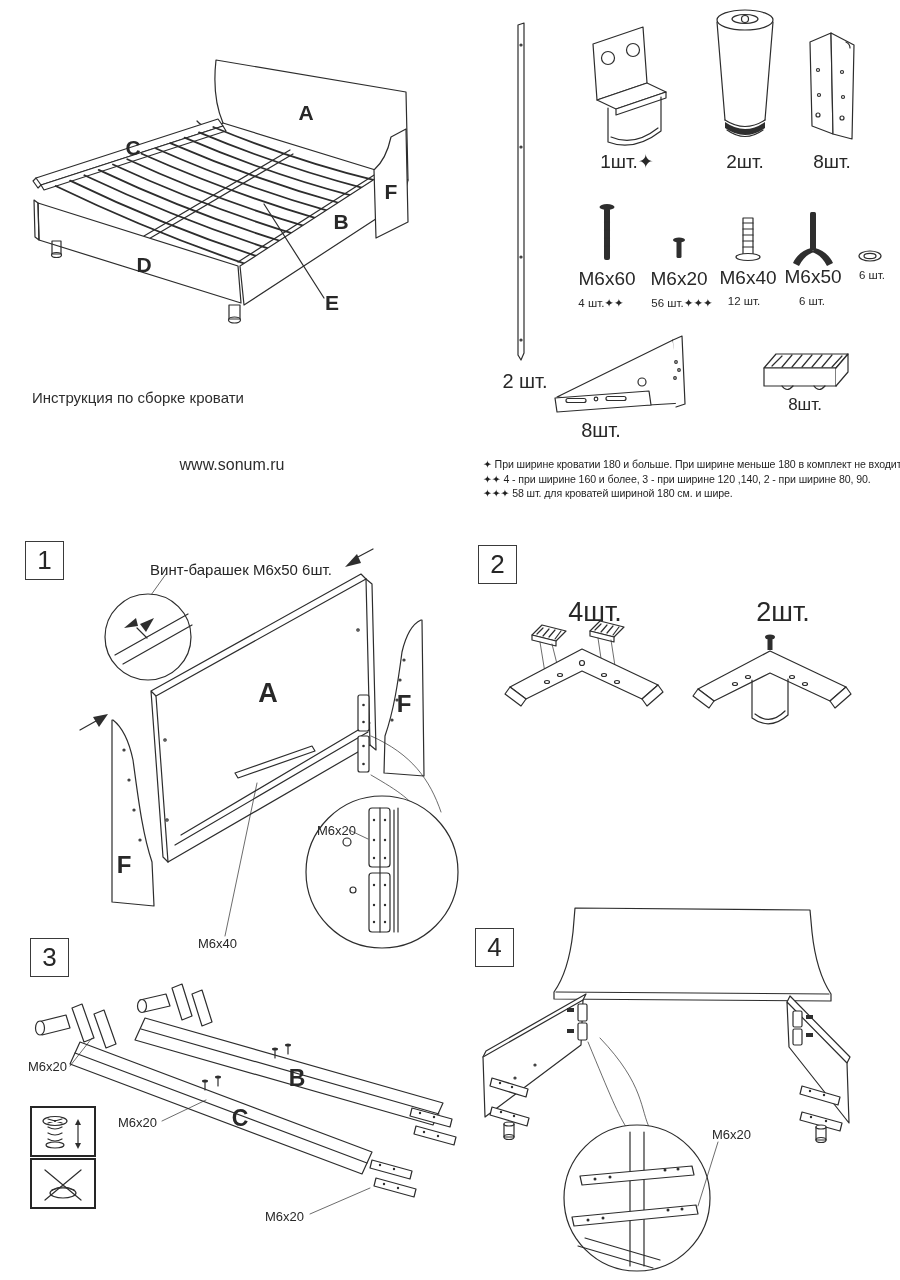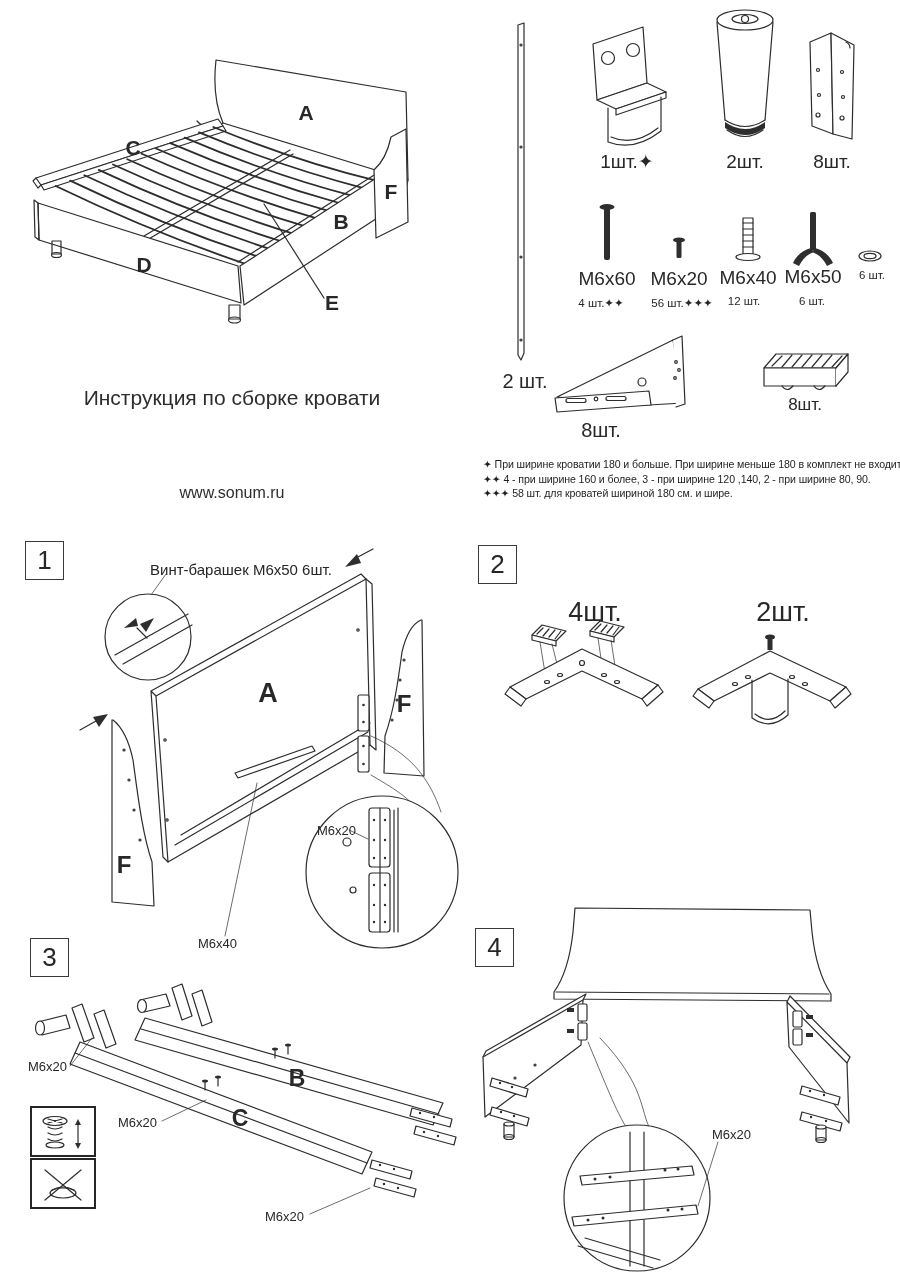--- a/index.html
+++ b/index.html
@@ -7,21 +7,21 @@
         font-family:"Liberation Sans","DejaVu Sans",sans-serif;color:#2a2a2a;}
   .abs{position:absolute;}
   svg{display:block;}
   svg path,svg line,svg circle,svg ellipse,svg rect,svg polygon,svg polyline{
       stroke:#2d2d2d;fill:none;stroke-width:1.2;stroke-linecap:round;stroke-linejoin:round;}
   svg .fillw{fill:#fff;}
   svg .dark{fill:#2e2e2e;stroke:none;}
   svg .thin{stroke-width:0.7;}
   svg .th18{stroke-width:1.8;}
   svg text{stroke:none;fill:#282828;font-family:"Liberation Sans","DejaVu Sans",sans-serif;}
-  .tt{font-size:21px;line-height:25px;text-align:center;color:#2d2d2d;}
+  .tt{font-size:15px;line-height:25px;text-align:left;color:#2d2d2d;}
   .web{font-size:16px;text-align:center;color:#2d2d2d;}
   .step-box{width:37px;height:37px;border:1.6px solid #3a3a3a;display:flex;align-items:center;
             justify-content:center;font-size:26px;color:#262626;background:#fff;}
   .wing-label{font-size:15px;color:#262626;text-align:center;}
   .fnotes{font-size:10.6px;line-height:14.5px;color:#1f1f1f;white-space:nowrap;letter-spacing:-0.1px;}
   .warn-box{width:62px;height:47px;border:2px solid #262626;background:#fff;
             display:flex;align-items:center;justify-content:center;}
   .lbl{font-weight:bold;}
 </style>
 </head>
@@ -71,21 +71,21 @@
     <text class="lbl" font-size="21" text-anchor="middle" x="123" y="135">C</text>
     <text class="lbl" font-size="21" text-anchor="middle" x="381" y="179">F</text>
     <text class="lbl" font-size="21" text-anchor="middle" x="331" y="209">B</text>
     <text class="lbl" font-size="21" text-anchor="middle" x="134" y="252">D</text>
     <text class="lbl" font-size="21" text-anchor="middle" x="322" y="290">E</text>
   </svg>
 
   <div class="abs tt" style="left:32px;top:385px;width:400px">
     <div>Инструкция по сборке кровати</div>
   </div>
-  <div class="abs web" style="left:32px;top:484px;width:400px">www.sonum.ru</div>
+  <div class="abs web" style="left:32px;top:456px;width:400px">www.sonum.ru</div>
 
   <svg class="abs" style="left:480px;top:0" width="420" height="455" viewBox="0 0 420 455">
     <g>
       <path d="M38,25 L38,355 M44,23 L44,353 M38,25 L44,23 M38,355 L41,360 L44,353"></path>
       <circle cx="41" cy="45" r="1"></circle>
         <circle cx="41" cy="147" r="1"></circle>
       <circle cx="41" cy="257" r="1"></circle>
         <circle cx="41" cy="340" r="1"></circle>
     </g>
     <text font-size="20" text-anchor="middle" x="45" y="388">2 шт.</text>

